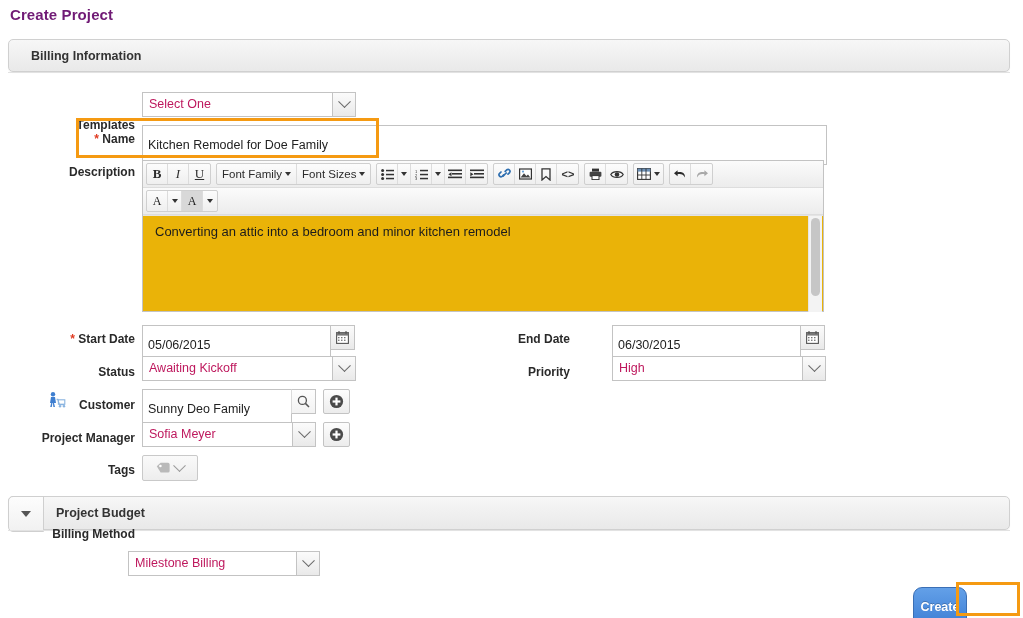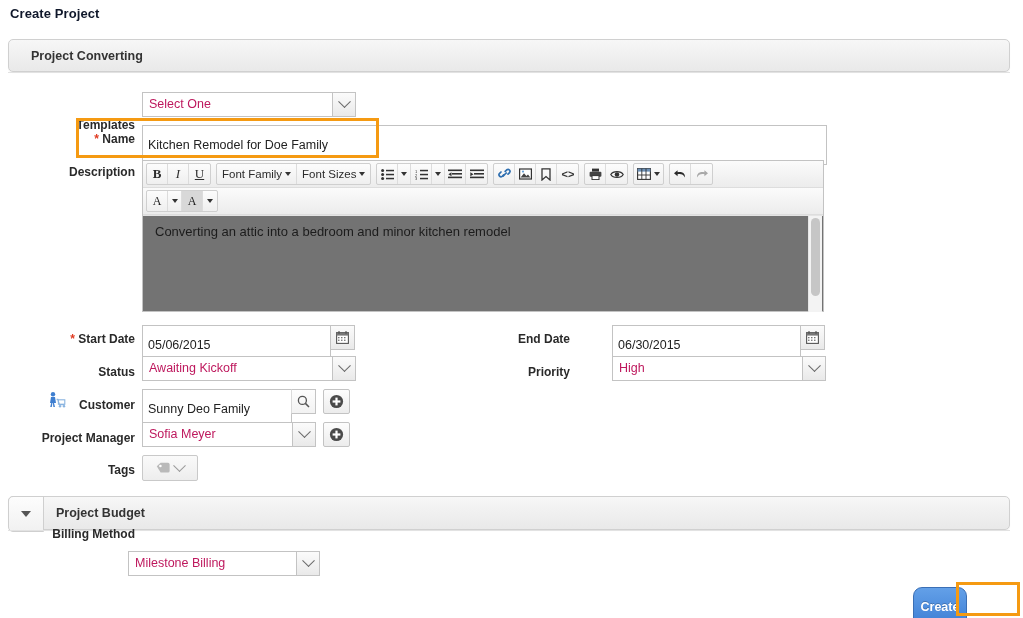--- a/index.html
+++ b/index.html
@@ -8,21 +8,21 @@
     width: 1023px; height: 618px;
     background: #ffffff;
     font-family: "Liberation Sans", sans-serif;
     overflow: hidden;
   }
   .page { position: relative; width: 1023px; height: 618px; background: #fff; }
 
   
   .page-title {
     position: absolute; left: 10px; top: 6px;
-    font-size: 13px; font-weight: bold; color: #0f172a;
+    font-size: 15px; font-weight: bold; color: #701a75;
     letter-spacing: 0.1px;
   }
 
   
   .panel {
     position: absolute; left: 8px; width: 1002px;
     border: 1px solid #d0d0d0;
     border-radius: 5px;
     background: linear-gradient(to bottom, #f7f7f7 0%, #efefef 55%, #e9e9e9 100%);
     box-shadow: 0 1px 1px rgba(0,0,0,0.05);
@@ -171,21 +171,21 @@
     border-left: 3.5px solid transparent;
     border-right: 3.5px solid transparent;
     border-top: 4.5px solid #333;
   }
   .b-ico { font-weight: bold; font-family: "Liberation Serif", serif; font-size: 13px; }
   .i-ico { font-style: italic; font-family: "Liberation Serif", serif; font-size: 13px; }
   .u-ico { text-decoration: underline; font-family: "Liberation Serif", serif; font-size: 13px; }
 
   .edit-area {
     position: absolute; left: 0; top: 54px; right: 0; bottom: 0;
-    background: #737373; padding: 8px 12px;
+    background: #eab308; padding: 8px 12px;
     font-size: 13px; color: #1c1c1c;
     border-top: 1px solid #e4e4e4;
   }
   .scrollbar {
     position: absolute; right: 1px; top: 55px;
     width: 14px; height: 96px;
     background: #f3f3f3; border-left: 1px solid #e6e6e6;
   }
   .scrollthumb {
     position: absolute; left: 2px; top: 2px;
@@ -214,21 +214,21 @@
   }
 </style>
 </head>
 <body>
 
 <div class="page">
 
   <div class="page-title">Create Project</div>
 
   <div class="panel" id="panel-info">
-    <div class="panel-header-text">Project Converting</div>
+    <div class="panel-header-text">Billing Information</div>
   </div>
   <div class="hrule" style="top:72px;"></div>
 
   <div class="lbl" style="left:20px; top:97px; width:115px;margin-top:20px;">Templates</div>
   <div class="selwrap" style="left:142px; top:92px; width:214px;">
     <div class="selbox">Select One</div>
     <div class="selbtn">
         <span class="caret"></span>
       </div>
   </div>

